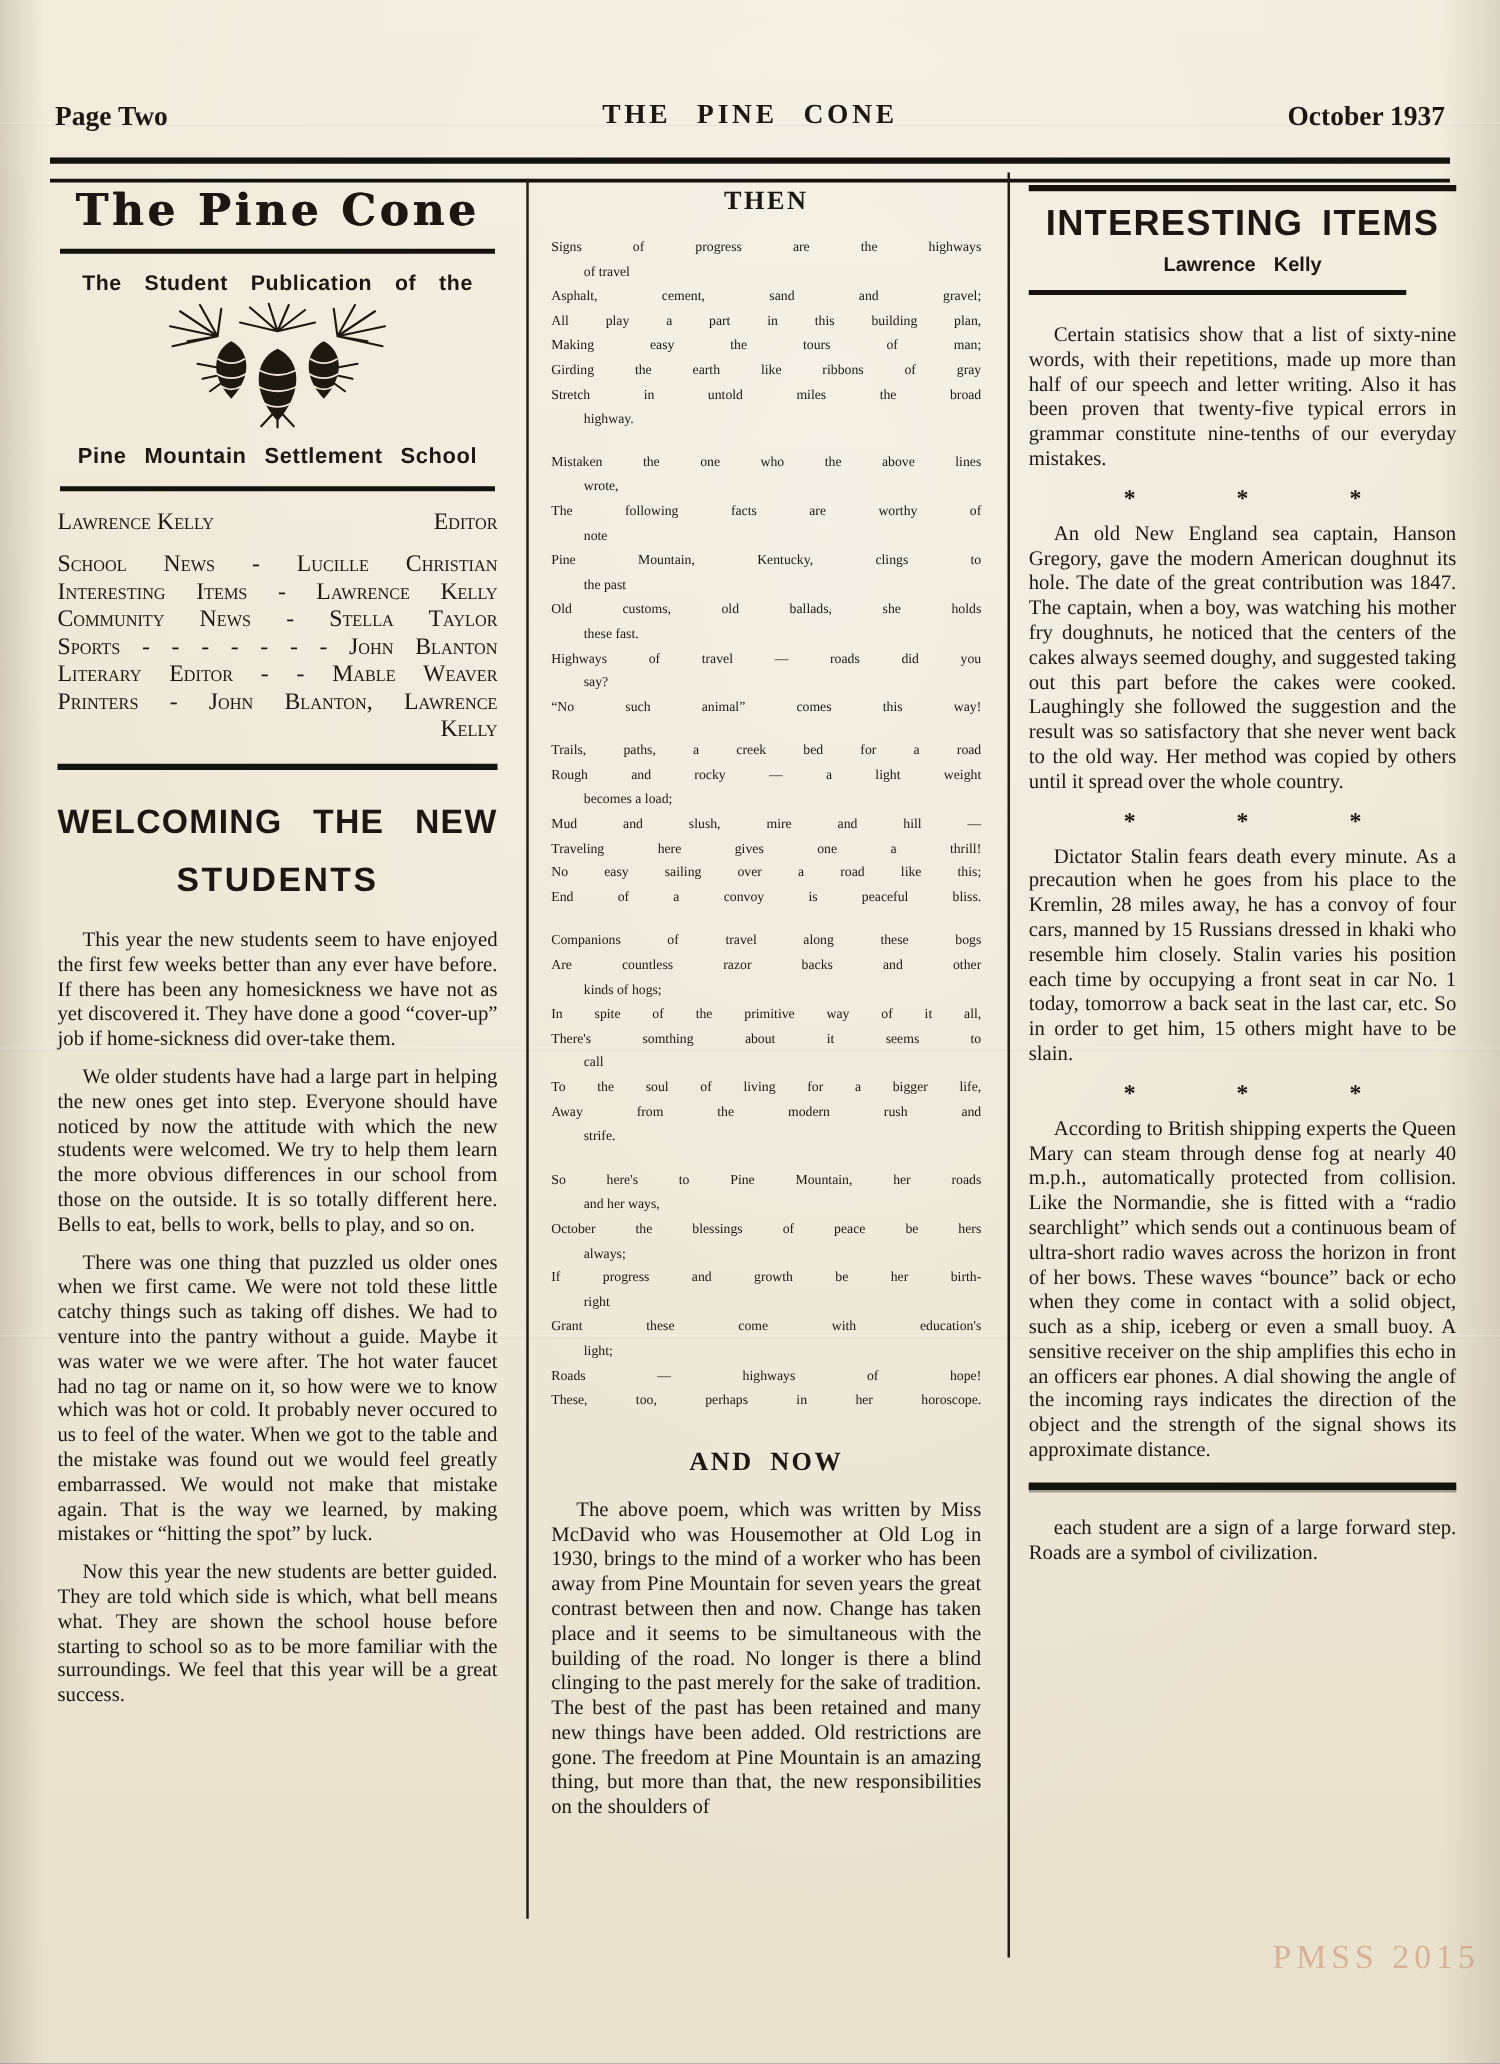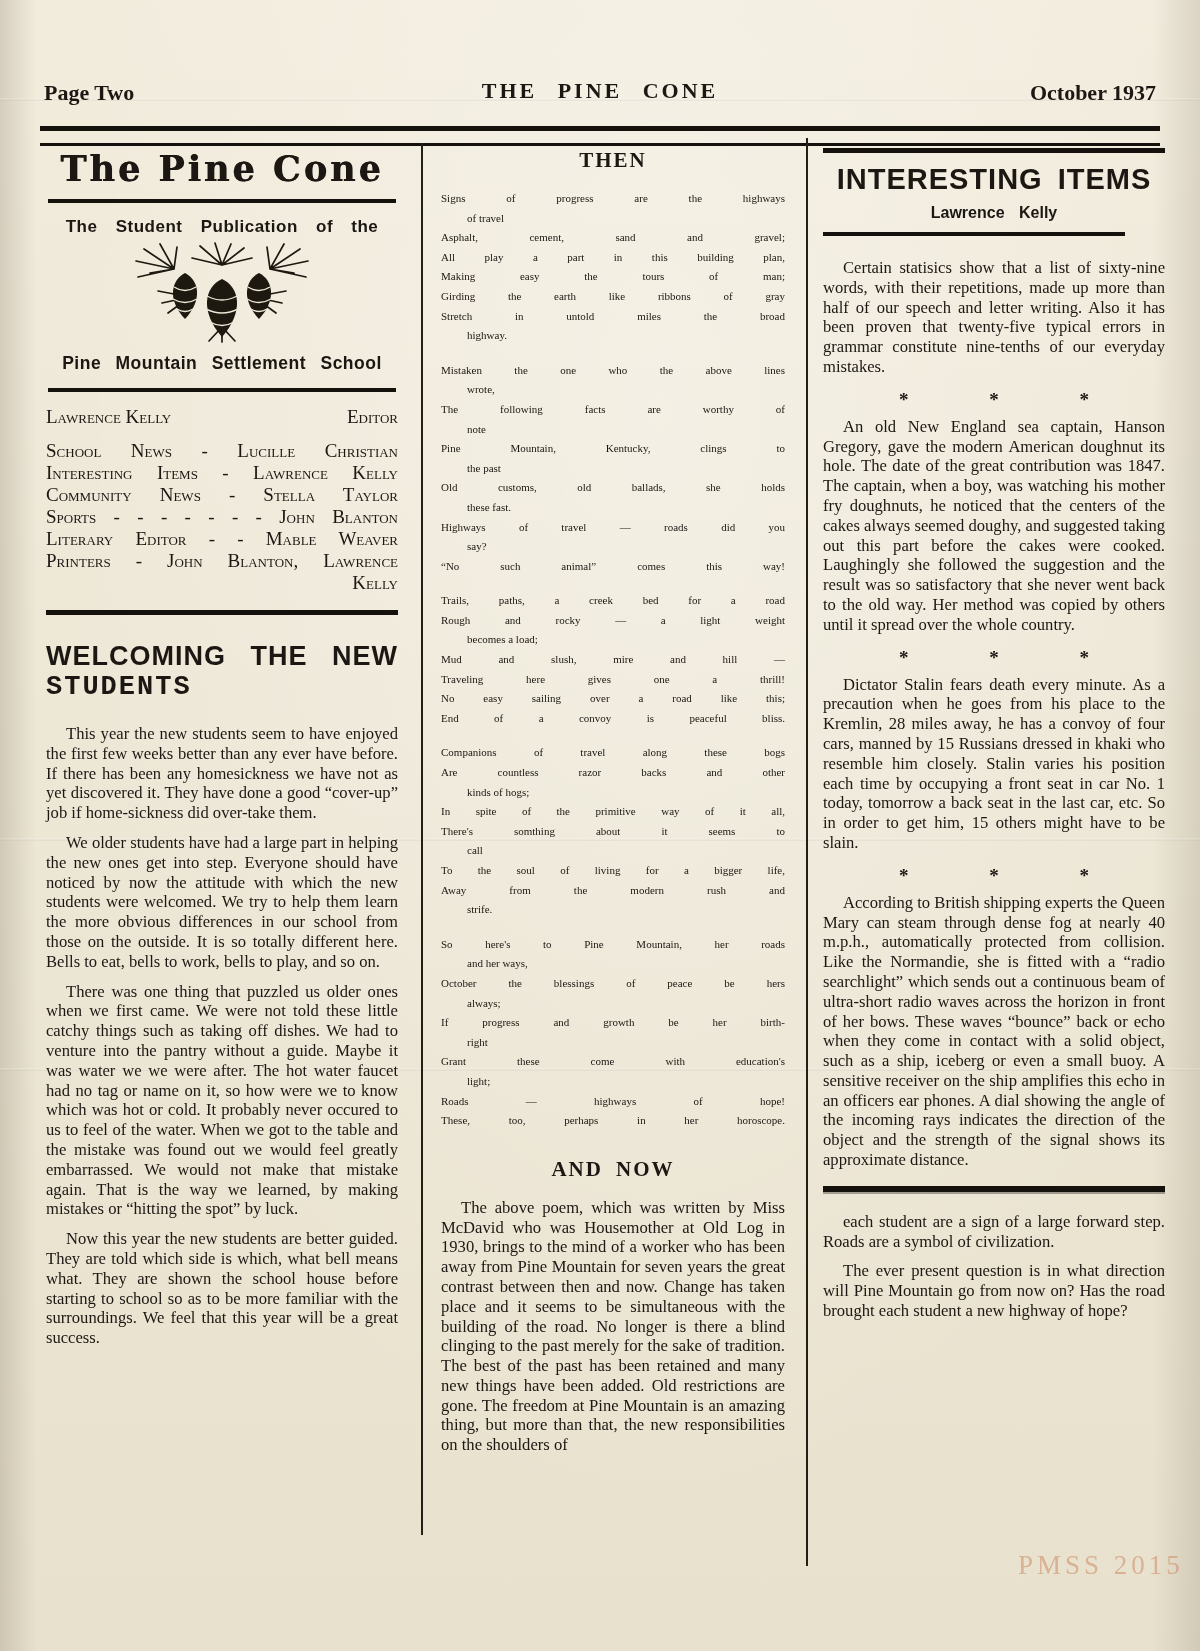--- a/index.html
+++ b/index.html
@@ -47,22 +47,22 @@
   .staff{font-variant:small-caps;font-size:19px;line-height:22px;margin-top:12px;font-family:Liberation Serif, serif;}
   .editor-row{display:flex;justify-content:space-between;font-variant:small-caps;
     font-size:19px;margin-top:14px;margin-bottom:10px;}
   .staff-line.just{text-align:justify;text-align-last:justify;}
   .staff-line.right{text-align:right;}
   .sep-rule{height:5px;background:#15110d;margin-top:16px;}
 
   
   .w-title1{font-family:"Liberation Sans", sans-serif;font-weight:bold;font-size:27px;
     margin-top:26px;text-align:justify;text-align-last:justify;letter-spacing:1px;}
-  .w-title2{font-family:Liberation Mono, monospace;font-weight:bold;font-size:27px;
-    letter-spacing:2px;margin-bottom:22px;}
+  .w-title2{font-family:Liberation Sans, sans-serif;font-weight:bold;font-size:27px;
+    text-align:center;letter-spacing:2px;margin-top:16px;margin-bottom:22px;}
   .serif-head{font-weight:bold;font-size:21px;text-align:center;letter-spacing:2px;
     word-spacing:6px;margin:0 0 16px;font-family:Liberation Serif, serif;}
 
   
   .para{font-size:16.6px;line-height:19.8px;text-align:justify;text-indent:20px;
     margin:0 0 10px;}
   .pline{font-size:11px;line-height:19.6px;text-align:justify;text-align-last:justify;}
   .pline.indent{text-align:center;text-align-last:left;padding-left:26px;}
   .pline.gap{height:15px;}
 
@@ -224,17 +224,16 @@
     <div class="stars">* * *</div>
     <p class="para">An old New England sea captain, Hanson Gregory, gave the modern American doughnut its hole. The date of the great contribution was 1847. The captain, when a boy, was watching his mother fry doughnuts, he noticed that the centers of the cakes always seemed doughy, and suggested taking out this part before the cakes were cooked. Laughingly she followed the suggestion and the result was so satisfactory that she never went back to the old way. Her method was copied by others until it spread over the whole country.</p>
     <div class="stars">* * *</div>
     <p class="para">Dictator Stalin fears death every minute. As a precaution when he goes from his place to the Kremlin, 28 miles away, he has a convoy of four cars, manned by 15 Russians dressed in khaki who resemble him closely. Stalin varies his position each time by occupying a front seat in car No. 1 today, tomorrow a back seat in the last car, etc. So in order to get him, 15 others might have to be slain.</p>
     <div class="stars">* * *</div>
     <p class="para">According to British shipping experts the Queen Mary can steam through dense fog at nearly 40 m.p.h., automatically protected from collision. Like the Normandie, she is fitted with a “radio searchlight” which sends out a continuous beam of ultra-short radio waves across the horizon in front of her bows. These waves “bounce” back or echo when they come in contact with a solid object, such as a ship, iceberg or even a small buoy. A sensitive receiver on the ship amplifies this echo in an officers ear phones. A dial showing the angle of the incoming rays indicates the direction of the object and the strength of the signal shows its approximate distance.</p>
 
     <div class="end-rule"></div>
 
     <p class="para">each student are a sign of a large forward step. Roads are a symbol of civilization.</p>
-    <p class="para">The ever present question is in what direction will Pine Mountain go from now on? Has the road brought each student a new highway of hope?</p>
   </div>
 
   <div class="watermark">PMSS 2015</div>
 </div>
 
 </body></html>

